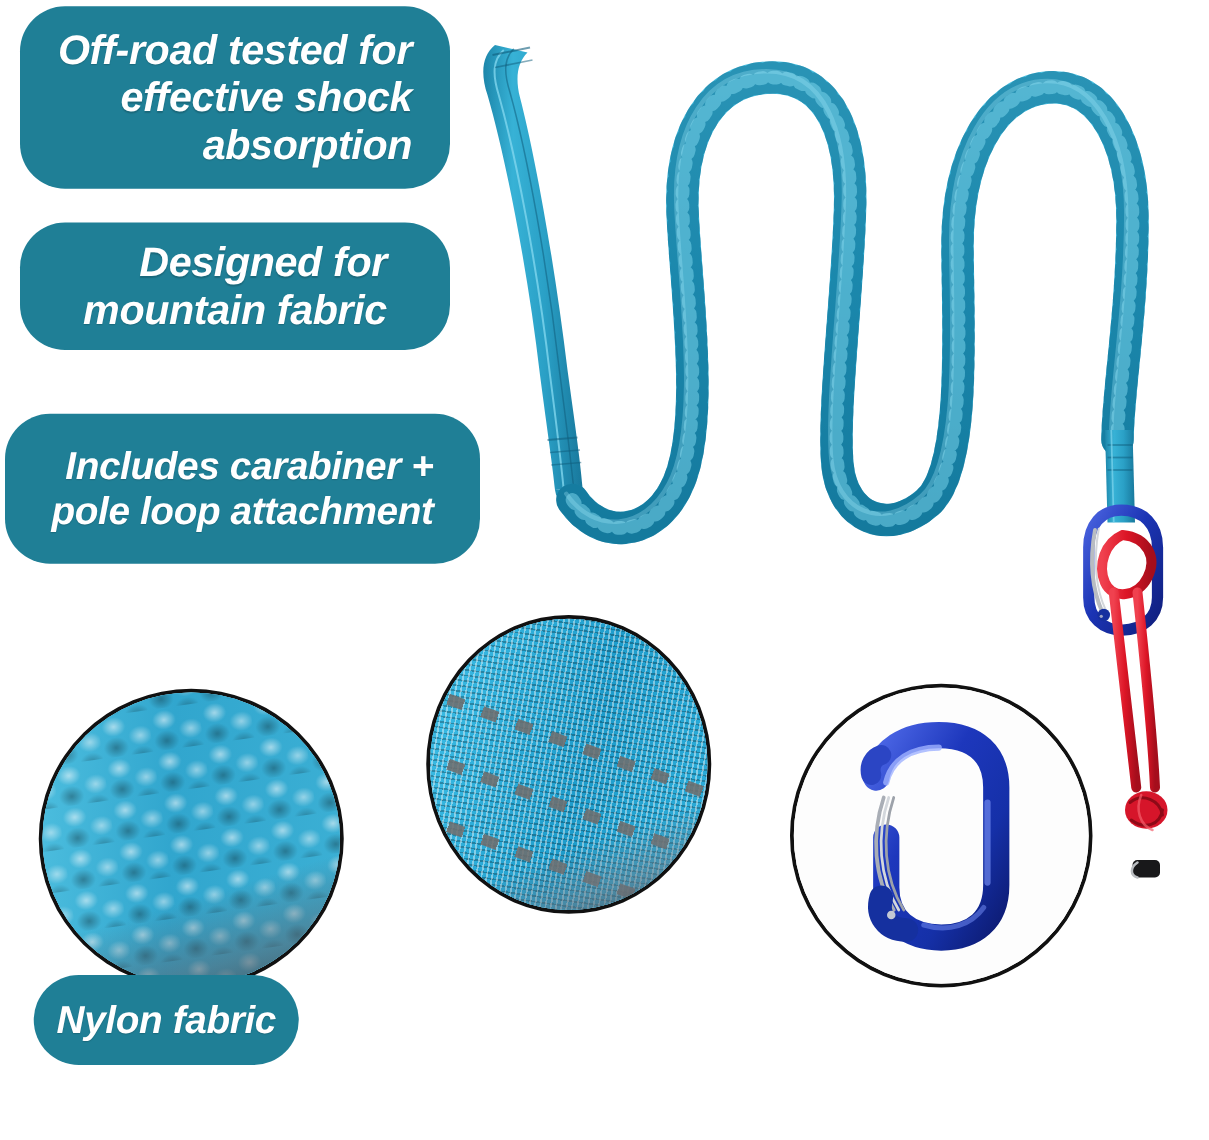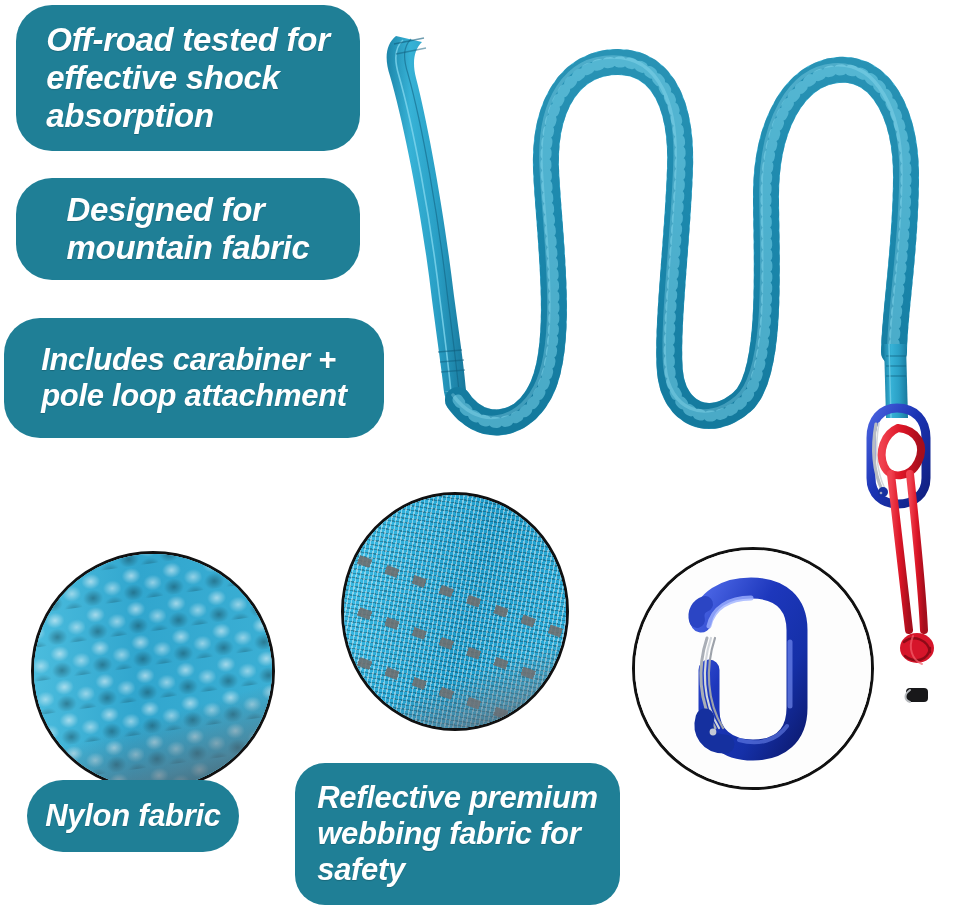--- a/index.html
+++ b/index.html
@@ -21,34 +21,34 @@
 
   
   .pill {
     position: absolute;
     background: #1F7F96;
     color: #ffffff;
     border-radius: 34px;
     display: flex;
     align-items: center;
     justify-content: center;
-    text-align: left;
+    text-align: right;
     box-sizing: border-box;
     font-style: italic;
     font-weight: bold;
     line-height: 1.16;
     letter-spacing: -0.3px;
     padding: 6px 16px;
     text-shadow: 0 1px 1px rgba(0,0,0,0.18);
   }
   .pill span { display: block; white-space: pre-line; }
 
   #pill-offroad   { left: 16px;  top: 5px;   width: 344px; height: 146px; font-size: 33px; border-radius: 36px; }
   #pill-mountain  { left: 16px;  top: 178px; width: 344px; height: 102px; font-size: 33px; border-radius: 36px; }
-  #pill-carabiner { left: 4px;   top: 318px; width: 380px; height: 120px; font-size: 31px; border-radius: 36px; }
+  #pill-carabiner { left: 4px;   top: 331px; width: 380px; height: 120px; font-size: 31px; border-radius: 36px; }
   #pill-nylon     { left: 27px;  top: 780px; width: 212px; height: 72px;  font-size: 31px; border-radius: 36px; }
   #pill-webbing   { left: 295px; top: 763px; width: 325px; height: 142px; font-size: 31px; border-radius: 30px; }
   #pill-alloy     { left: 643px; top: 822px; width: 253px; height: 68px;  font-size: 30px; border-radius: 36px; }
 
   
   #product-photo {
     position: absolute;
     left: 370px; top: 0;
     width: 597px; height: 720px;
   }
@@ -354,20 +354,15 @@
 
   <div class="pill" id="pill-carabiner">
     <span>Includes carabiner +
 pole loop attachment</span>
   </div>
 
   <div class="pill" id="pill-nylon">
     <span>Nylon fabric</span>
   </div>
 
-  <div class="pill" id="pill-webbing">
-    <span>Reflective premium
-webbing fabric for
-safety</span>
-  </div>
 
 
 </div>
 
 </body></html>

